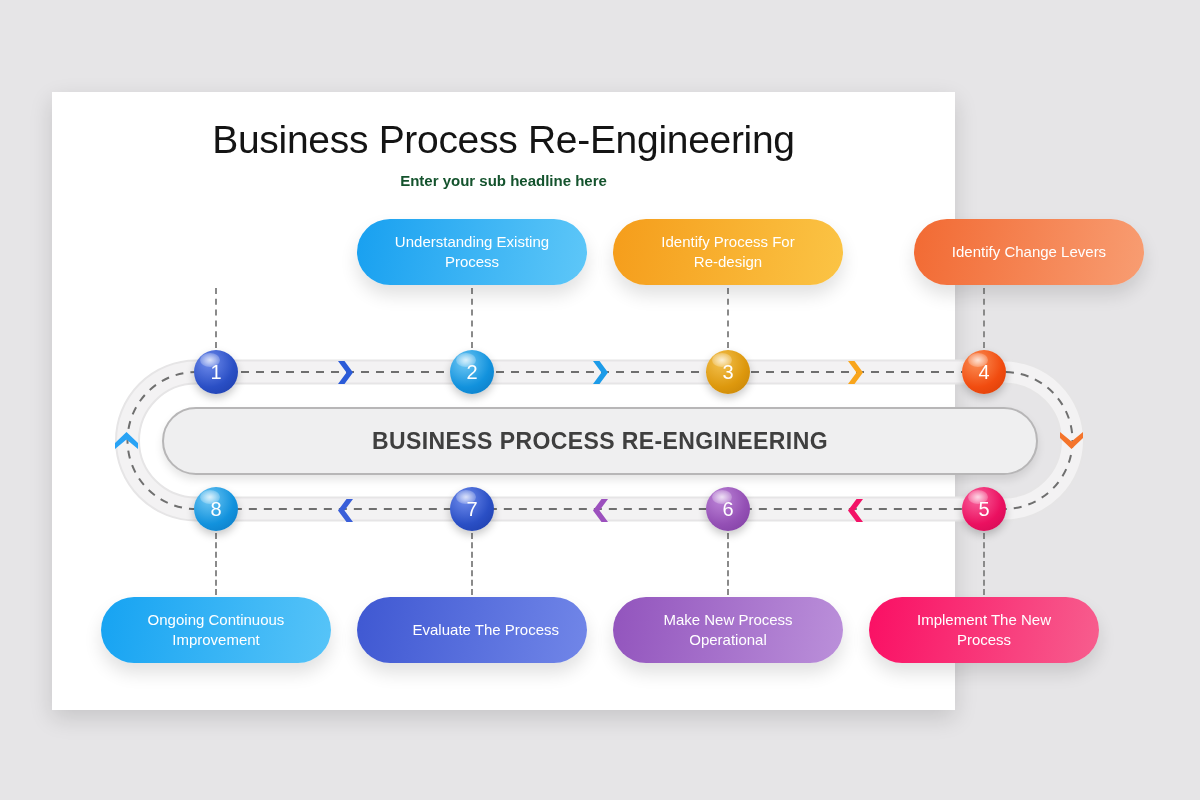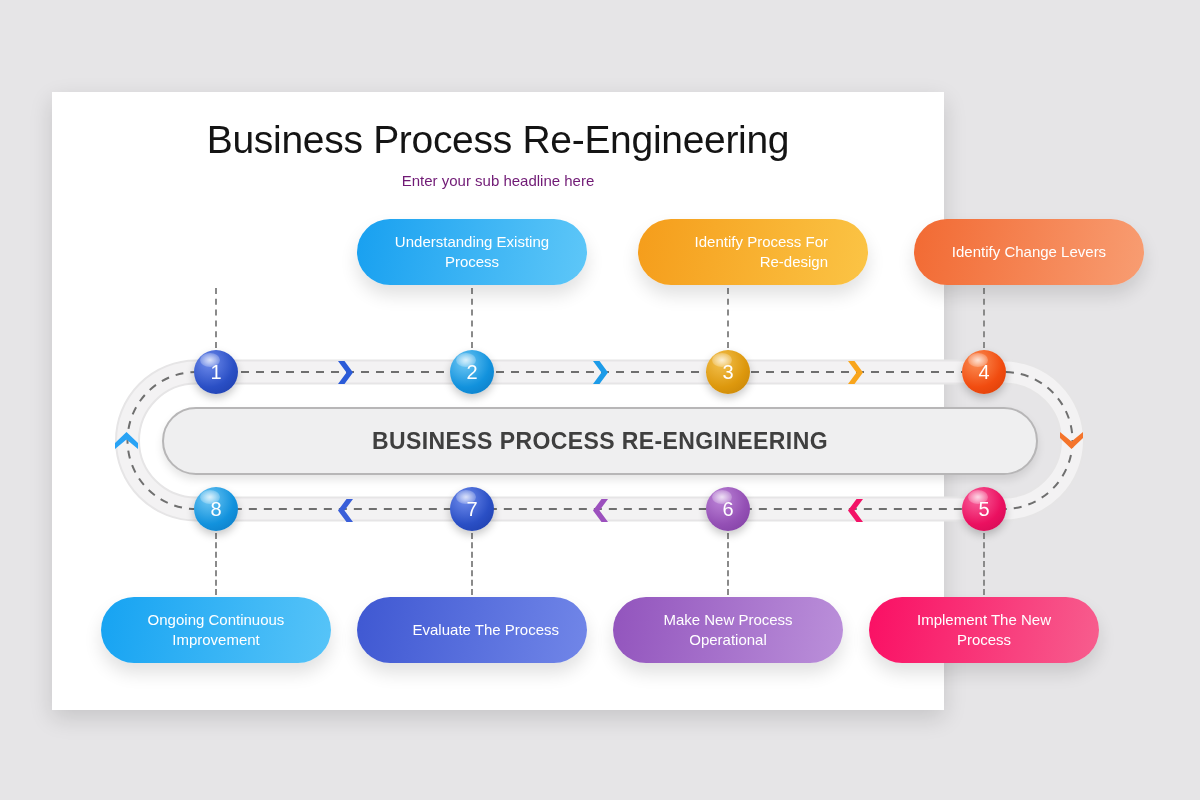--- a/index.html
+++ b/index.html
@@ -5,29 +5,30 @@
   html,body{margin:0;padding:0;}
   body{
     width:1200px;height:800px;position:relative;overflow:hidden;
     background:#e6e5e7;
     font-family:"Liberation Sans", sans-serif;
   }
   .slide{
     position:absolute;left:52px;top:92px;width:892px;height:618px;
     background:#ffffff;
     box-shadow:0 8px 22px rgba(0,0,0,0.14);
+    padding-left:11px;
   }
   .title{
     position:absolute;left:0;top:26px;width:100%;
     text-align:center;font-size:39px;font-weight:400;color:#141414;
     letter-spacing:-0.3px;margin:0;
   }
   .subtitle{
     position:absolute;left:0;top:80px;width:100%;
-    text-align:center;font-size:15px;font-weight:400;color:#701a75;margin:0;
+    text-align:center;font-size:15px;font-weight:700;color:#14532d;margin:0;
   }
   
   .track-svg{position:absolute;left:0;top:0;width:1096px;height:618px;z-index:1;}
   .road-outer{fill:none;stroke:#e6e5e6;stroke-width:25;}
   .road-inner{fill:none;stroke:#f3f2f3;stroke-width:21;}
   .road-dash{fill:none;stroke:#6f6f6f;stroke-width:2;stroke-dasharray:8 7;}
   
   .center-pill{
     position:absolute;left:110px;top:315px;width:872px;height:64px;z-index:2;
     background:#efeff0;border:2px solid #b7b6b7;border-radius:36px;
@@ -40,21 +41,21 @@
   
   .pill{
     position:absolute;width:230px;height:66px;border-radius:34px;z-index:3;
     display:flex;align-items:center;justify-content:center;text-align:center;
     color:#ffffff;font-size:15px;line-height:1.32;padding:0 28px;
     box-sizing:border-box;
     box-shadow:0 10px 18px rgba(0,0,0,0.12);
   }
   .pill-1{left:49px; top:127px;background:linear-gradient(100deg,#3c64dc,#7d87ea);}
   .pill-2{left:305px;top:127px;background:linear-gradient(100deg,#18a0f0,#5ec7f8);}
-  .pill-3{left:586px;top:127px;background:linear-gradient(100deg,#f59d1b,#fbc445);padding:0 40px;text-align:right;}
+  .pill-3{left:561px;top:127px;background:linear-gradient(100deg,#f59d1b,#fbc445);padding:0 40px;}
   .pill-4{left:862px;top:127px;background:linear-gradient(100deg,#f26a33,#f89d72);}
   .pill-8{left:49px; top:505px;background:linear-gradient(100deg,#16a3f2,#57c4f8);}
   .pill-7{left:305px;top:505px;background:linear-gradient(100deg,#3f58d2,#7186e8);justify-content:flex-end;}
   .pill-6{left:561px;top:505px;background:linear-gradient(100deg,#9254bd,#bb90da);}
   .pill-5{left:817px;top:505px;background:linear-gradient(100deg,#fa0f64,#f75e8e);}
   
   .connector{position:absolute;width:0;border-left:2px dashed #8a8a8a;z-index:1;}
   .conn-top{top:196px;height:60px;}
   .conn-bot{top:441px;height:62px;}
   .conn-x1{left:163px;} .conn-x2{left:419px;} .conn-x3{left:675px;} .conn-x4{left:931px;}

